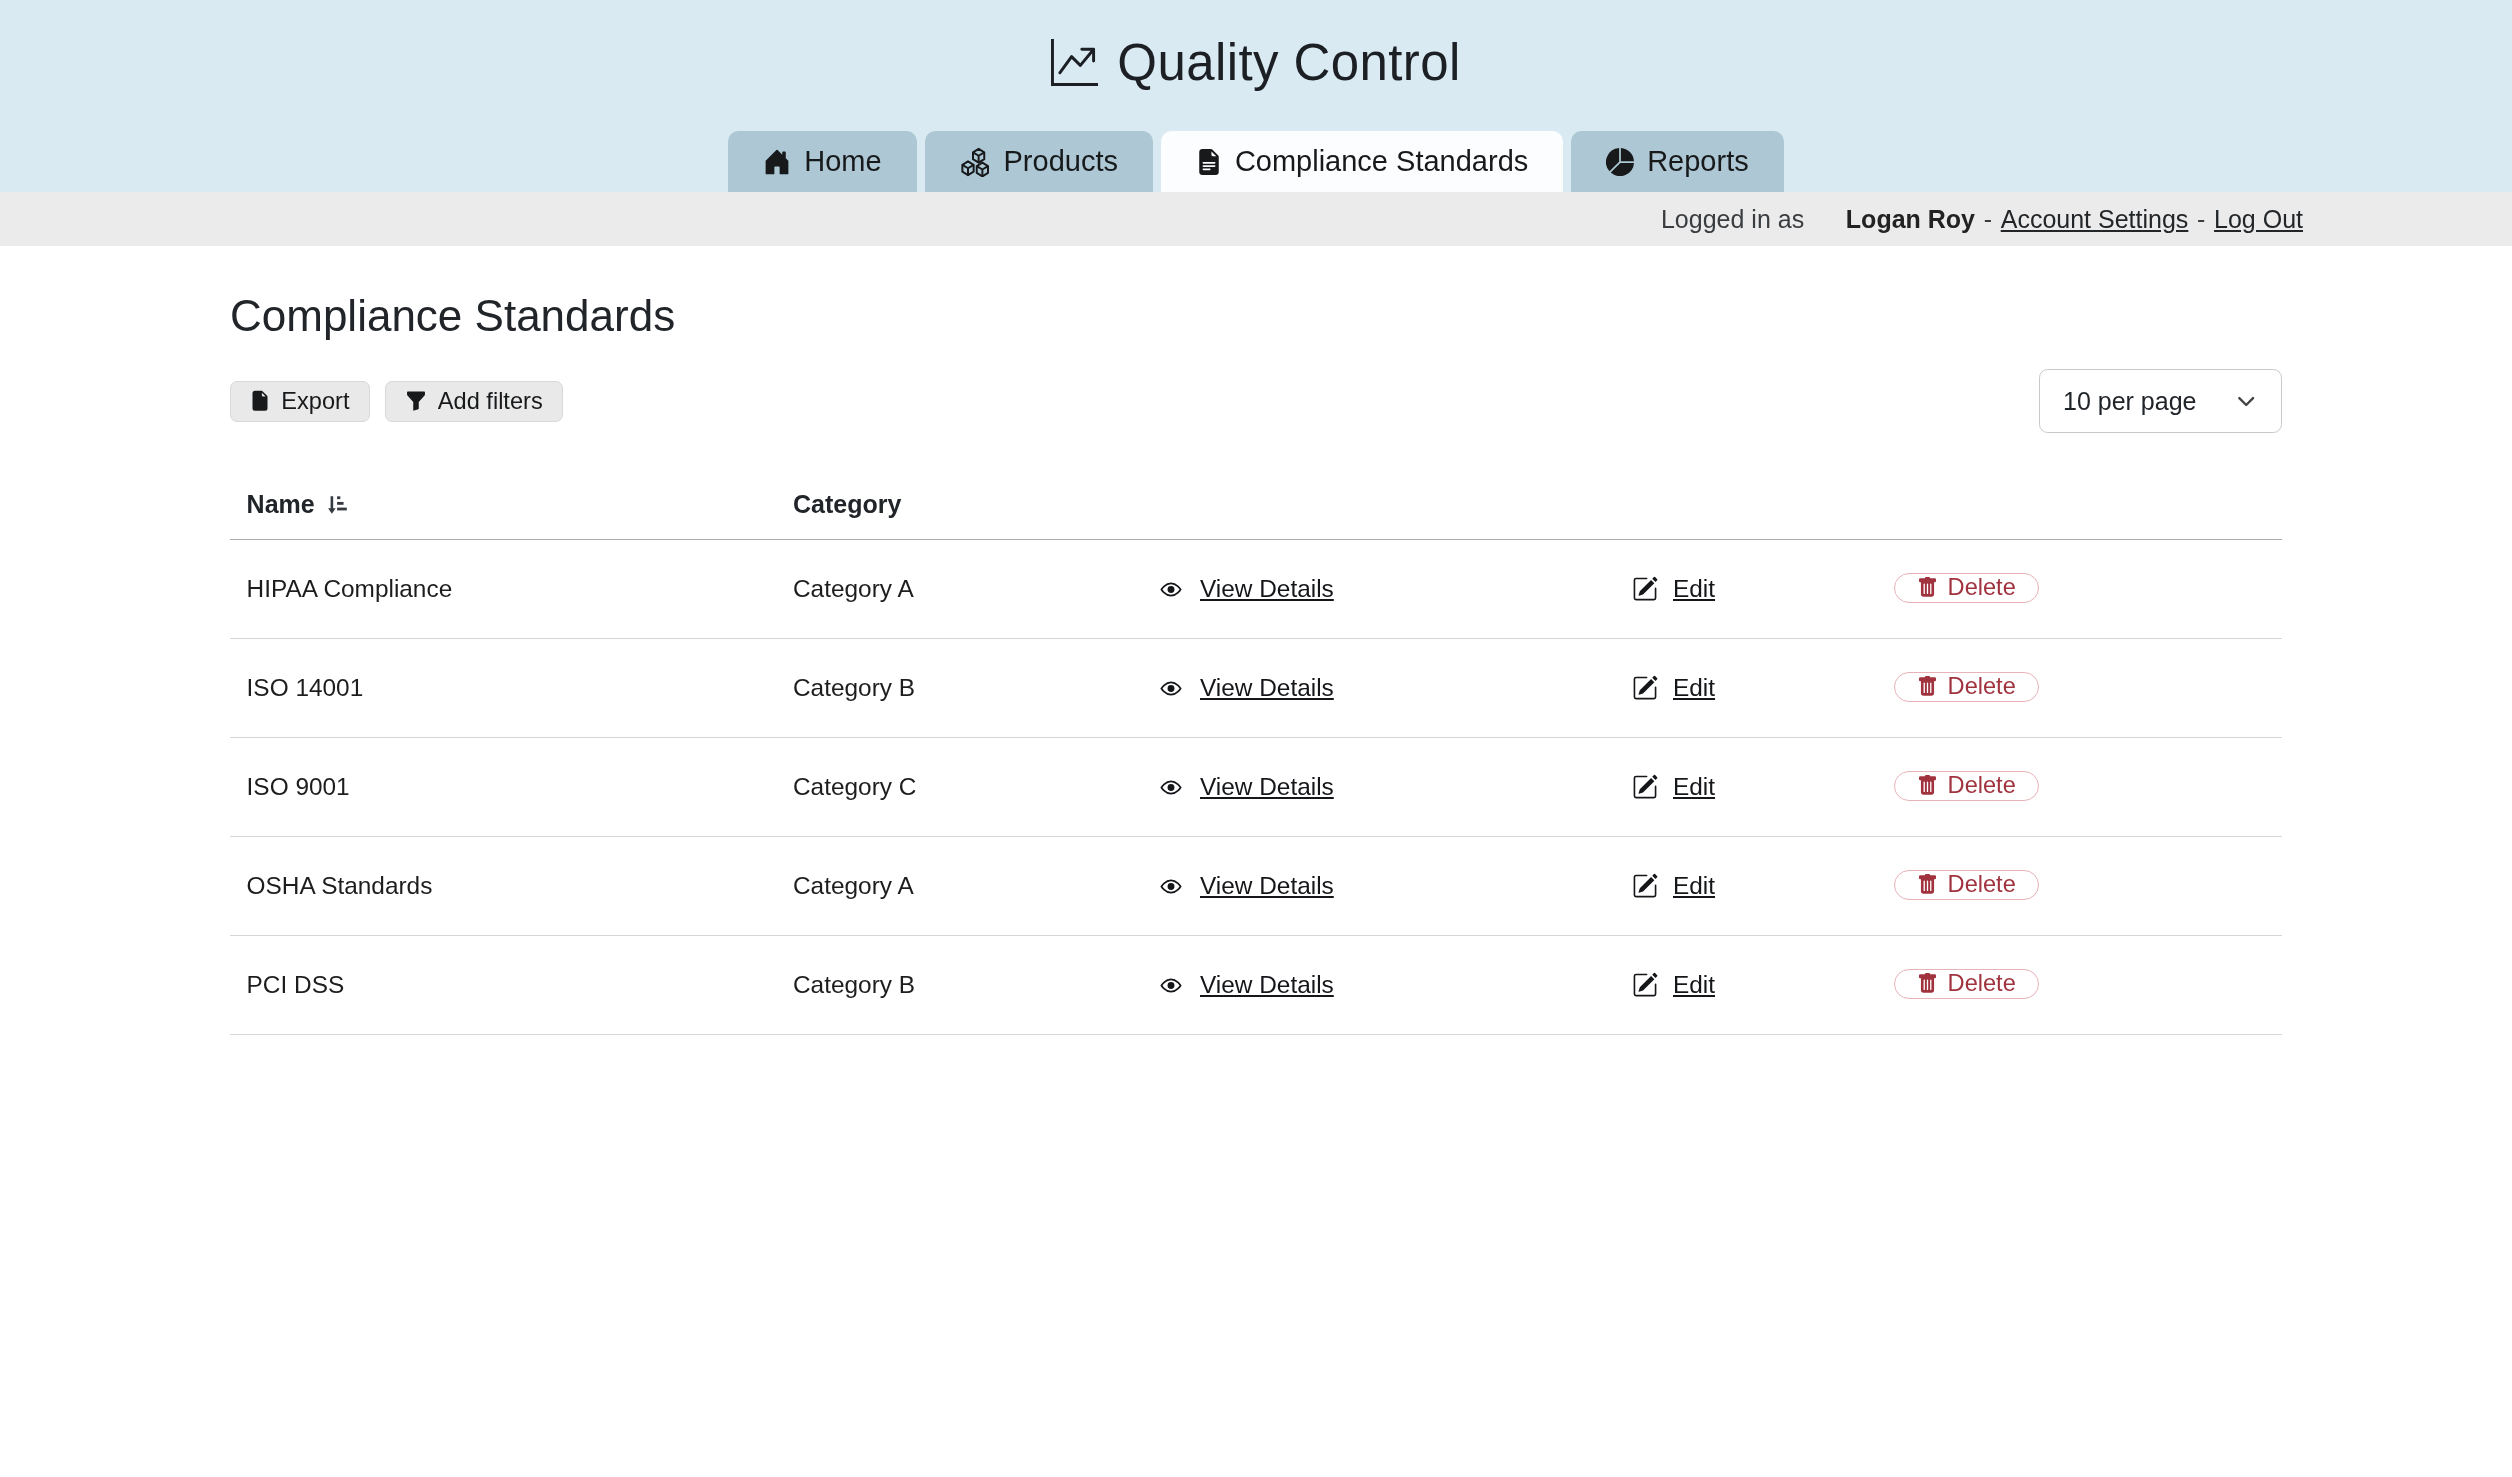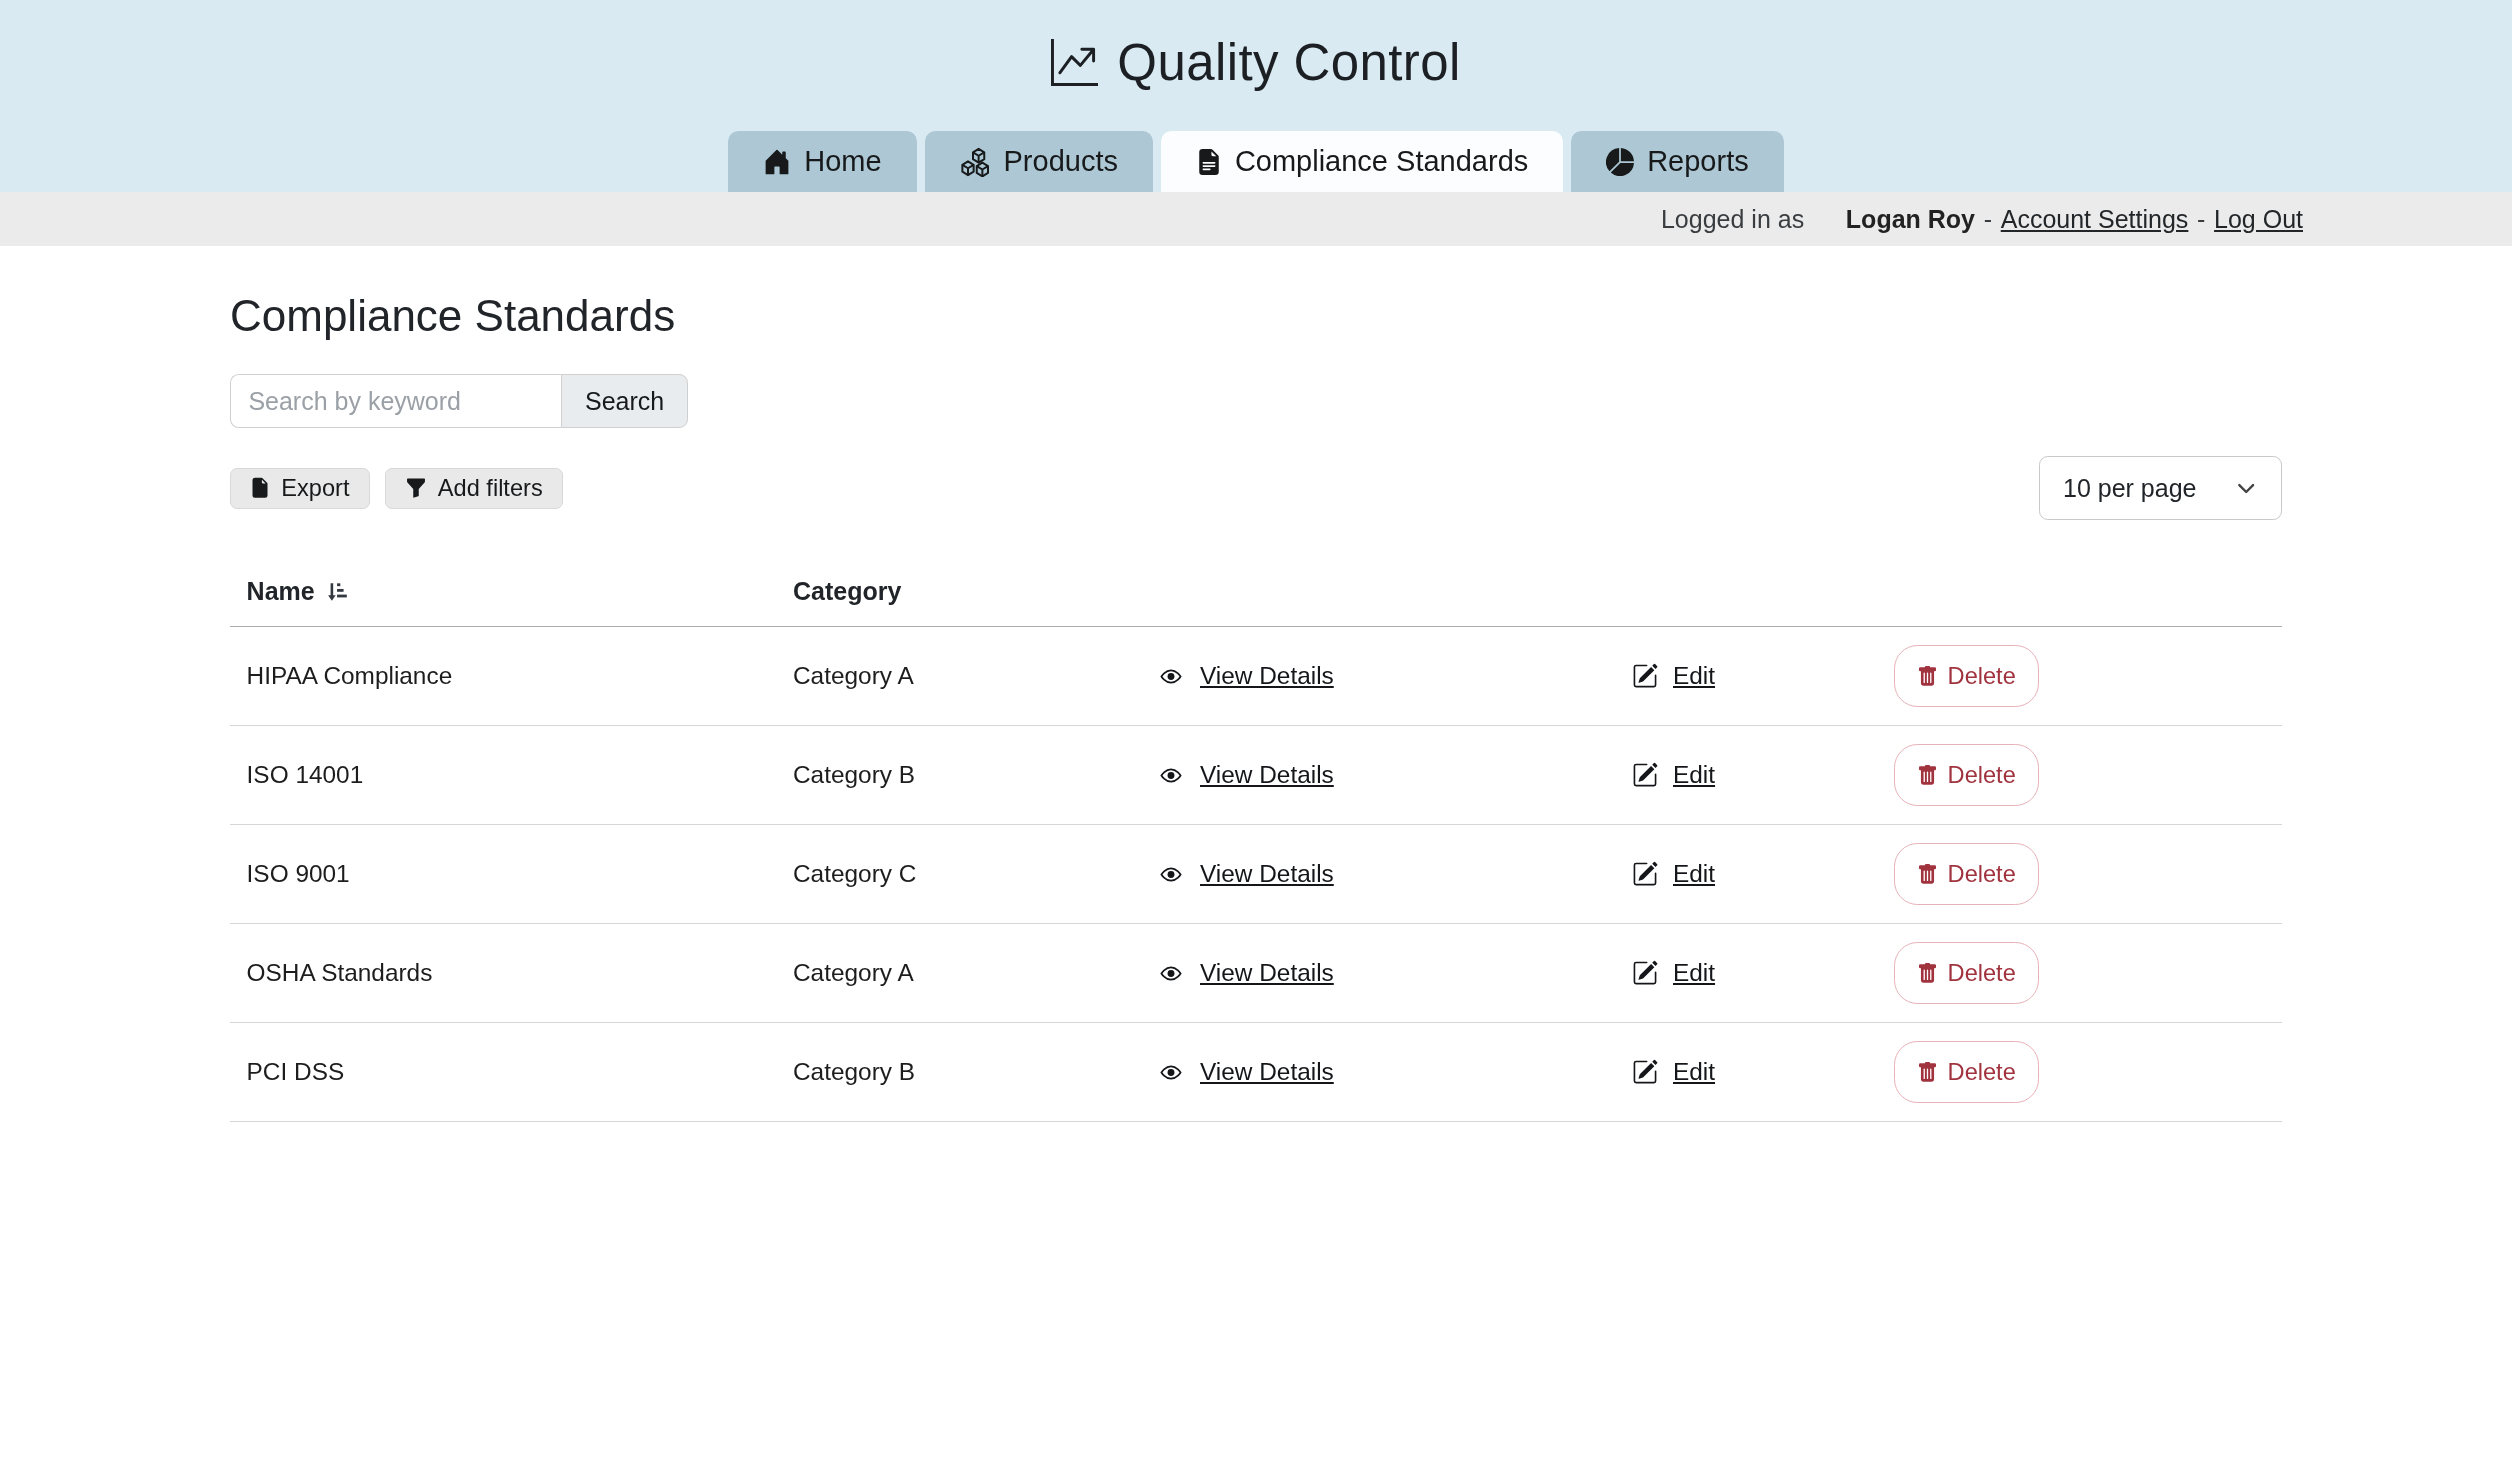--- a/index.html
+++ b/index.html
@@ -82,21 +82,21 @@
     display:grid;grid-template-columns:563px 364px 475px 262px 1fr;
     align-items:center;
   }
   .thead{height:70px;border-bottom:1.7px solid #aaadb0;font-weight:700;font-size:25px;color:#212529;}
   .th-name{display:flex;align-items:center;gap:8.7px;padding-left:16.6px;}
   .tbody-row{height:99px;border-bottom:1.7px solid #d6d6d6;font-size:24.4px;color:#1d1d1d;}
   .cell-name{padding-left:16.6px;}
   .cell-view,.cell-edit{display:flex;align-items:center;gap:15px;}
   .row-link{color:#141619;text-decoration:underline;cursor:pointer;font-size:24.4px;}
   .delete-btn{
-    display:inline-flex;align-items:center;gap:9.6px;height:62px;padding:0 22px;
+    display:inline-flex;align-items:center;gap:9.6px;height:30px;padding:0 22px;
     background:#fff;border:1.7px solid var(--danger-border);border-radius:23.6px;
     color:var(--danger);font-size:23.6px;font-family:inherit;cursor:pointer;
   }
 </style>
 </head>
 <body>
 
 <div class="header">
   <div class="brand">
     <span>
@@ -154,24 +154,20 @@
   <span>-</span>
   <a>Account Settings</a>
   <span>-</span>
   <a>Log Out</a>
 </div>
 
 <div class="main">
   <h1>Compliance Standards</h1>
 
 
-  <div class="search-row">
-    <input class="search-input" type="text" placeholder="Search by keyword" style="">
-    <button class="search-btn">Search</button>
-  </div>
 
   <div class="toolbar">
     <div class="toolbar-left">
       <button class="tool-btn">
         <span>
           <svg width="20" height="23.6" viewBox="0 0 16 16" fill="#17191b">
             <path d="M4 0h5.293A1 1 0 0 1 10 .293L13.707 4a1 1 0 0 1 .293.707V14a2 2 0 0 1-2 2H4a2 2 0 0 1-2-2V2a2 2 0 0 1 2-2zm5.5 1.5v2a1 1 0 0 0 1 1h2l-3-3z"></path>
           </svg>
         </span>
         <span>Export</span>

